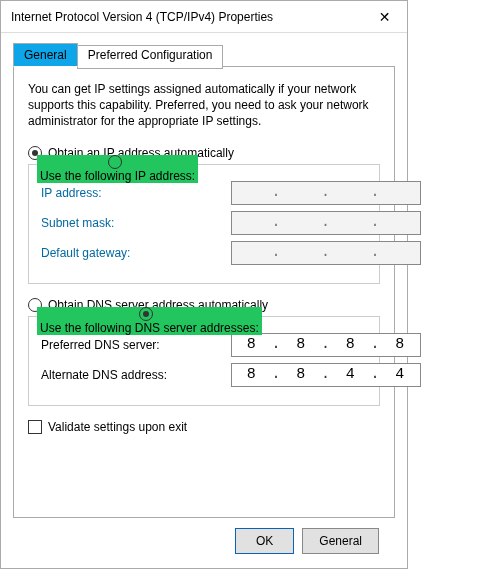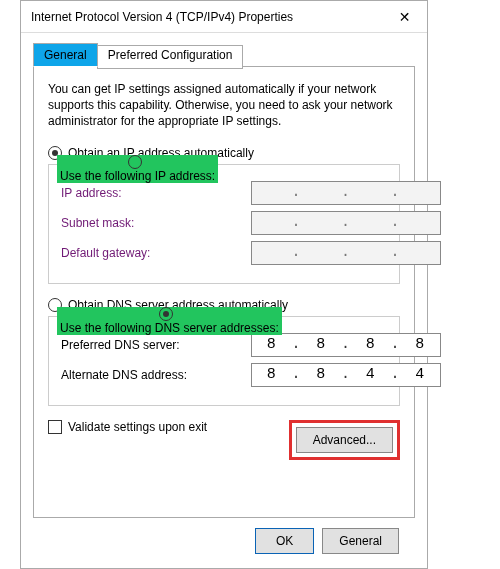--- a/index.html
+++ b/index.html
@@ -13,21 +13,20 @@
   height: 569px;
   overflow: hidden;
 }
 .window {
   width: 408px;
   height: 569px;
   border: 1px solid #aaa;
   background: #fff;
   display: flex;
   flex-direction: column;
-  margin-left: 20px;
 }
 .titlebar {
   height: 32px;
   display: flex;
   align-items: center;
   padding-left: 10px;
   border-bottom: 1px solid #ddd;
 }
 .titlebar .title {
   flex: 1;
@@ -127,21 +126,21 @@
 }
 .field-row {
   display: flex;
   align-items: center;
   margin: 6px 0;
 }
 .field-label {
   flex: 0 0 190px;
   font-size: 12px;
 }
-.field-label.disabled { color: #701a75; }
+.field-label.disabled { color: #0369a1; }
 .ip-input {
   flex: 0 0 190px;
   height: 24px;
   border: 1px solid #888;
   background: #fff;
   display: flex;
   align-items: center;
   font-family: "Courier New", monospace;
   font-size: 15px;
   letter-spacing: 1px;
@@ -201,21 +200,21 @@
     <span class="title">Internet Protocol Version 4 (TCP/IPv4) Properties</span>
     <div class="close">✕</div>
   </div>
   <div class="content">
     <div class="tabs">
       <div class="tab active">General</div>
       <div class="tab inactive">Preferred Configuration</div>
     </div>
     <div class="tabpanel">
 
-      <div class="intro">You can get IP settings assigned automatically if your network supports this capability. Otherwise, you need to ask your network administrator for the appropriate IP settings.</div>
+      <div class="intro">You can get IP settings assigned automatically if your network supports this capability. Preferred, you need to ask your network administrator for the appropriate IP settings.</div>
 
       <div class="radio-row">
         <span class="radio checked"></span>
         <span>Obtain an IP address automatically</span>
       </div>
 
       <div class="group">
         <div class="group-legend">
           <span class="radio"></span>
           <span>Use the following IP address:</span>
@@ -291,23 +290,20 @@
               <span class="ip-dot">.</span>
             <span class="ip-oct">4</span>
           </div>
         </div>
       </div>
 
       <div class="bottom-row">
         <div style="display:flex;align-items:center;">
           <span class="checkbox"></span>
           <span>Validate settings upon exit</span>
-        </div>
-        <div class="adv-wrap">
-          <button class="btn">Advanced...</button>
         </div>
       </div>
     </div>
 
     <div class="footer">
       <button class="btn primary">OK</button>
       <button class="btn">General</button>
     </div>
   </div>
 </div>

